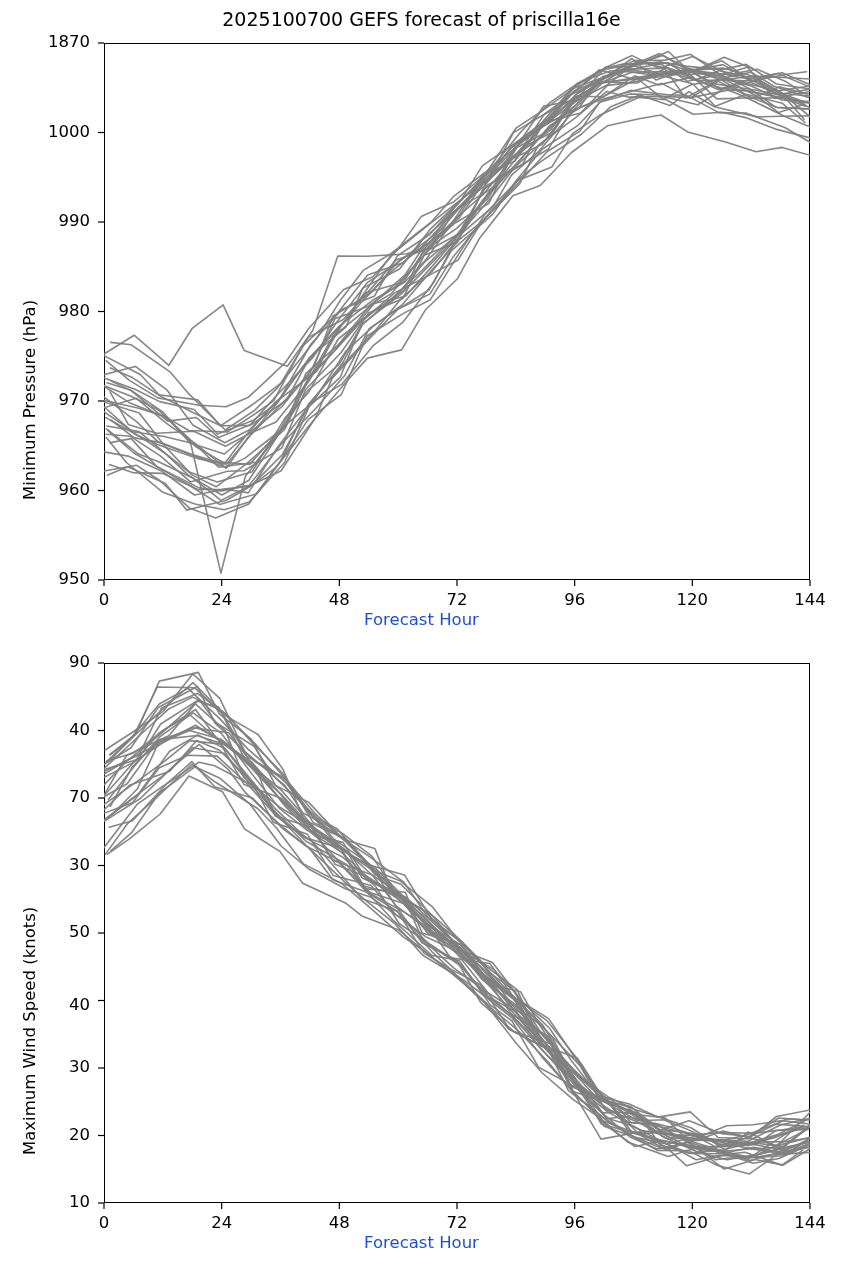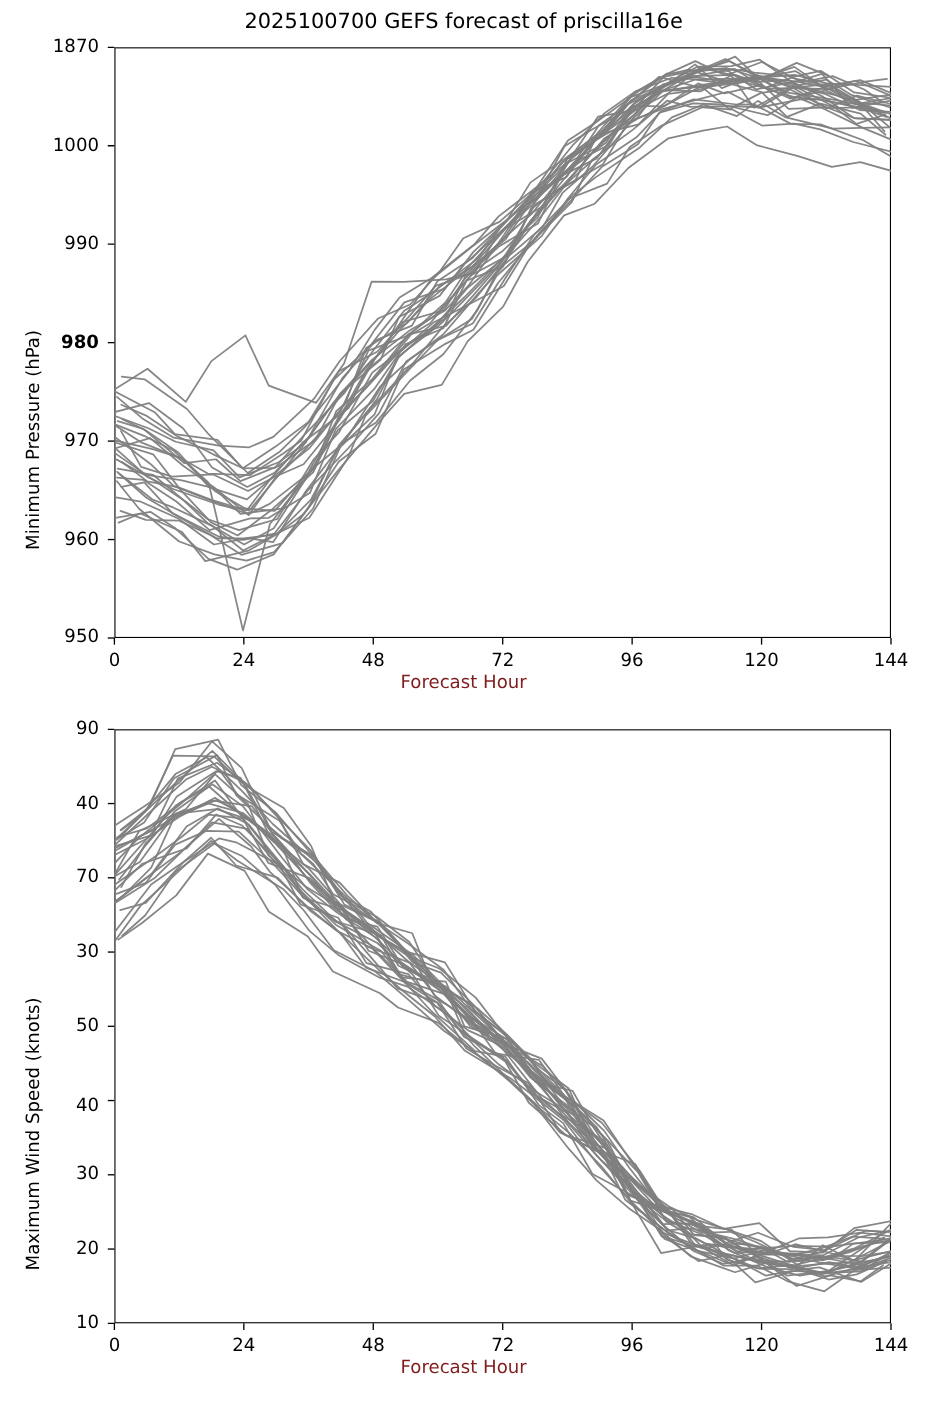--- a/index.html
+++ b/index.html
@@ -40,21 +40,21 @@
     box-sizing: border-box;
     background: #fff;
   }
   .svg-layer {
     position: absolute;
     left: 0; top: 0;
   }
   .axis-label {
     position: absolute;
     font-size: 16.5px;
-    color: #7f1d1d;
+    color: #1d4ed8;
     text-align: center;
   }
   .ylabel {
     position: absolute;
     font-size: 16.5px;
     color: #000;
     transform-origin: 0 0;
     transform: rotate(-90deg);
     white-space: nowrap;
   }
@@ -141,21 +141,21 @@
   <div class="tick-x" style="left: 74px; top: 560px;">0</div>
       <div class="tick-x" style="left: 191.667px; top: 560px;">24</div>
       <div class="tick-x" style="left: 309.333px; top: 560px;">48</div>
       <div class="tick-x" style="left: 427px; top: 560px;">72</div>
       <div class="tick-x" style="left: 544.667px; top: 560px;">96</div>
       <div class="tick-x" style="left: 662.333px; top: 560px;">120</div>
       <div class="tick-x" style="left: 780px; top: 560px;">144</div>
       <div class="tick-y" style="left: 30px; top: 539px;">950</div>
       <div class="tick-y" style="left: 30px; top: 449.5px;">960</div>
       <div class="tick-y" style="left: 30px; top: 360px;">970</div>
-      <div class="tick-y" style="left: 30px; top: 270.5px; font-weight: bold;">980</div>
+      <div class="tick-y" style="left: 30px; top: 270.5px;">980</div>
       <div class="tick-y" style="left: 30px; top: 181px;">990</div>
       <div class="tick-y" style="left: 30px; top: 91.5px;">1000</div>
       <div class="tick-y" style="left: 30px; top: 2px;">1870</div>
     </div>
 
   <div class="panel" id="panel-wind">
     <div class="plot-frame" id="frame-wind" style="left:104px; top:18px; width:706px; height:540px;"></div>
     <svg class="svg-layer" id="svg-wind" width="843" height="630">
         <defs>
           <clipPath id="svg-wind-clip">

